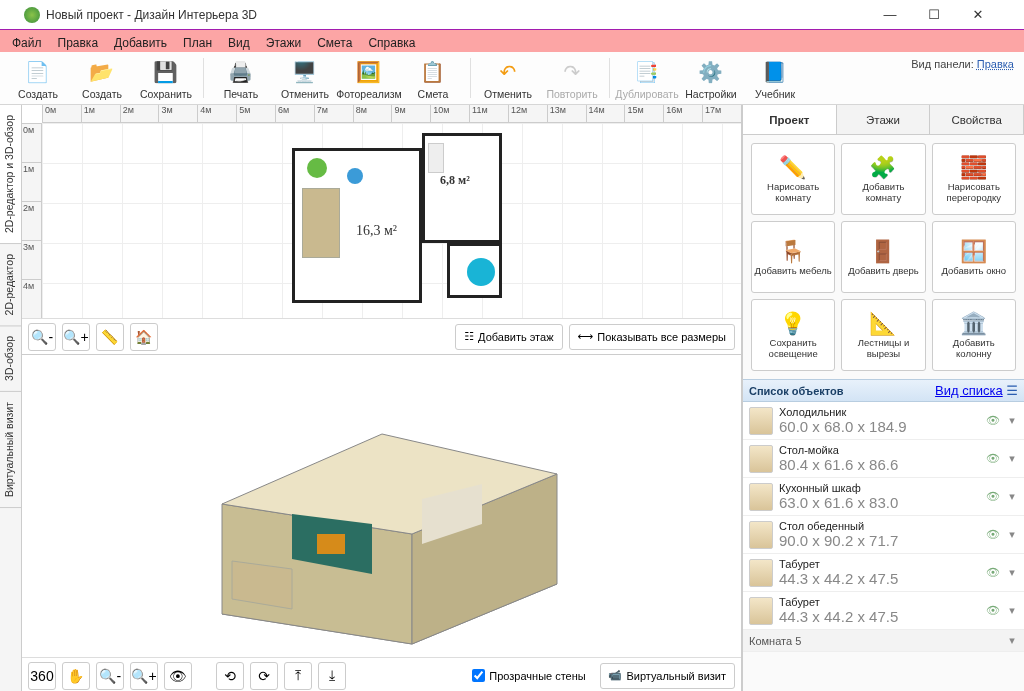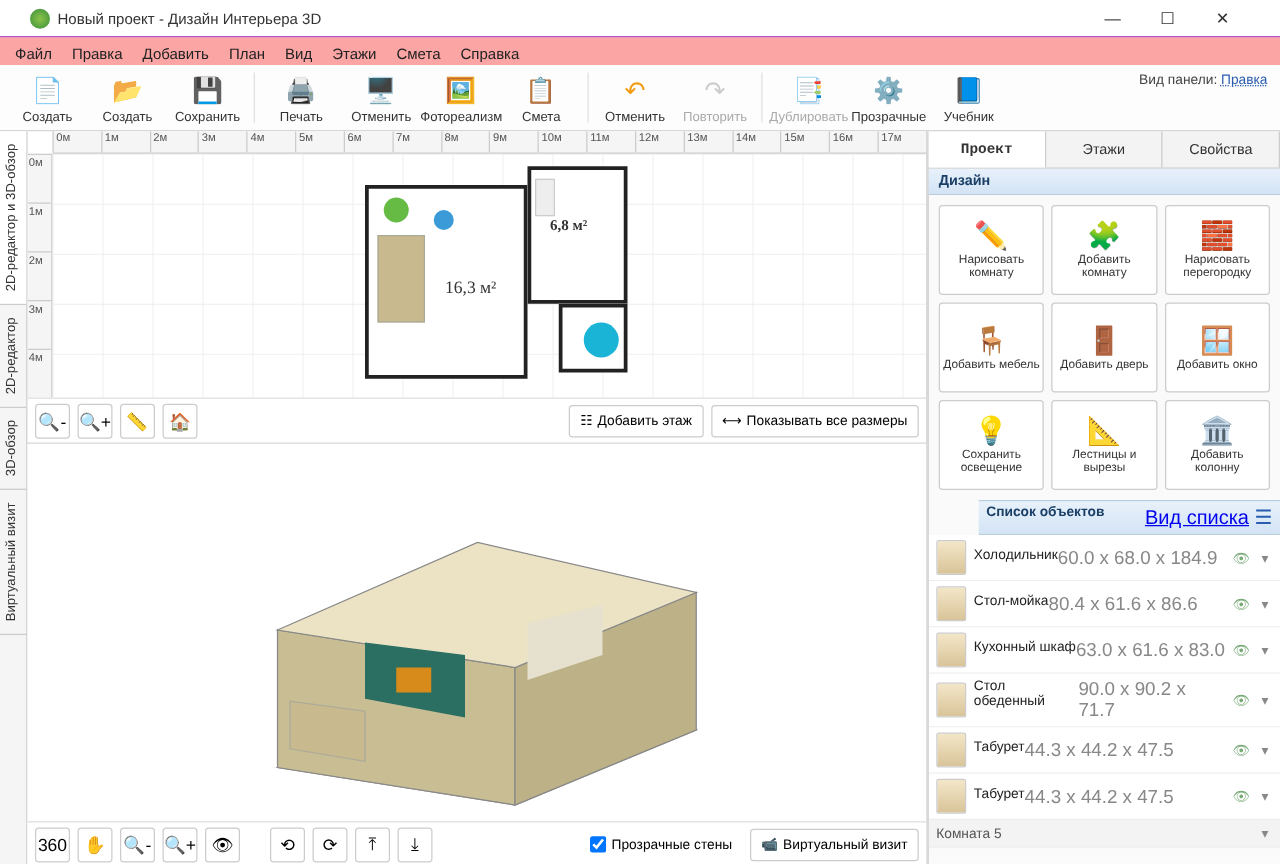--- a/index.html
+++ b/index.html
@@ -51,31 +51,31 @@
 
 
 .view3d { flex: 1; position: relative; background: #fff; overflow: hidden; display:flex; align-items:center; justify-content:center; }
 .house3d { width: 440px; height: 260px; position: relative; transform: none; }
 .tools3d { position: absolute; bottom: 0; left: 0; right: 0; height: 36px; display: flex; align-items: center; padding: 0 6px; gap: 6px; background: #fff; border-top: 1px solid #ddd; }
 
 
 .right { width: 282px; background: #fafafa; border-left: 1px solid #ccc; display: flex; flex-direction: column; }
 .rtabs { display: flex; height: 30px; background: #f3f3f3; border-bottom: 1px solid #ccc; }
 .rtab { flex: 1; font-size: 11.5px; display: flex; align-items: center; justify-content: center; border-right: 1px solid #ccc; color: #333; }
-.rtab.active { background: #fff; font-weight: bold; font-family: Liberation Mono, monospace; }
+.rtab.active { background: #fff; font-weight: bold; }
 .section-title { background: linear-gradient(#e8f1fb,#d3e4f5); padding: 4px 8px; font-size: 11.5px; font-weight: bold; color: #1a3f66; border-bottom: 1px solid #b8cde0; }
 .design-grid { display: grid; grid-template-columns: repeat(3,1fr); gap: 6px; padding: 8px; }
 .dcard { background: #fff; border: 1px solid #ccc; border-radius: 3px; display: flex; flex-direction: column; align-items: center; justify-content: center; height: 72px; font-size: 9.5px; text-align: center; color: #333; padding: 2px; }
 .dcard .dicon { font-size: 22px; height: 26px; display:flex; align-items:center; }
-.objlist-hdr { display: flex; align-items: flex-start; padding: 3px 6px; background: linear-gradient(#e8f1fb,#d3e4f5); border-top: 1px solid #b8cde0; border-bottom: 1px solid #b8cde0; font-size: 11px; font-weight: bold; color: #1a3f66; margin-left: 40px; }
-.objlist-hdr .r { margin-left: auto; font-weight: normal; color: #2a5db0; font-size: 16px; }
+.objlist-hdr { display: flex; align-items: center; padding: 3px 6px; background: linear-gradient(#e8f1fb,#d3e4f5); border-top: 1px solid #b8cde0; border-bottom: 1px solid #b8cde0; font-size: 11px; font-weight: bold; color: #1a3f66; }
+.objlist-hdr .r { margin-left: auto; font-weight: normal; color: #2a5db0; font-size: 13px; }
 .objlist { flex: 1; overflow-y: auto; }
 .objrow { display: flex; align-items: center; padding: 4px 6px; border-bottom: 1px solid #eee; gap: 6px; background:#fff; }
 .objrow .oicon { width: 24px; height: 28px; background: linear-gradient(#f3e6c8,#d9c499); border: 1px solid #ccc; border-radius: 2px; }
-.objrow .otext { flex: 1; display: flex; flex-direction: row; }
+.objrow .otext { flex: 1; display: flex; flex-direction: column; }
 .objrow .oname { font-size: 11px; color: #222; }
 .objrow .odim { font-size: 15px; color: #888; }
 .objrow .eye { font-size: 11px; color: #7a7; }
 .objrow .chev { font-size: 11px; color: #888; width:12px; text-align:center;}
 </style>
 </head>
 <body>
 
 <div class="titlebar">
   <div class="appicon"></div>
@@ -137,21 +137,21 @@
       <div class="ticon" style="color:#ccc">↷</div>
       <div class="tlabel">Повторить</div>
     </div>
   <div class="tsep"></div>
   <div class="tbtn disabled">
       <div class="ticon" style="color:#bbb">📑</div>
       <div class="tlabel">Дублировать</div>
     </div>
   <div class="tbtn">
       <div class="ticon">⚙️</div>
-      <div class="tlabel">Прозрачные</div>
+      <div class="tlabel">Настройки</div>
     </div>
   <div class="tbtn">
       <div class="ticon">📘</div>
       <div class="tlabel">Учебник</div>
     </div>
   <div class="viewpanel">
     <span>Вид панели:</span>
     <a href="#">Правка</a>
   </div>
 </div>
@@ -261,21 +261,20 @@
       </div>
     </div>
   </div>
 
   <div class="right">
     <div class="rtabs">
       <div class="rtab active">Проект</div>
       <div class="rtab">Этажи</div>
       <div class="rtab">Свойства</div>
     </div>
-    <div class="section-title">Дизайн</div>
     <div class="design-grid" id="design-grid">
         <div class="dcard">
           <div class="dicon">✏️</div>
           <div>Нарисовать комнату</div>
         </div>
         <div class="dcard">
           <div class="dicon">🧩</div>
           <div>Добавить комнату</div>
         </div>
         <div class="dcard">

